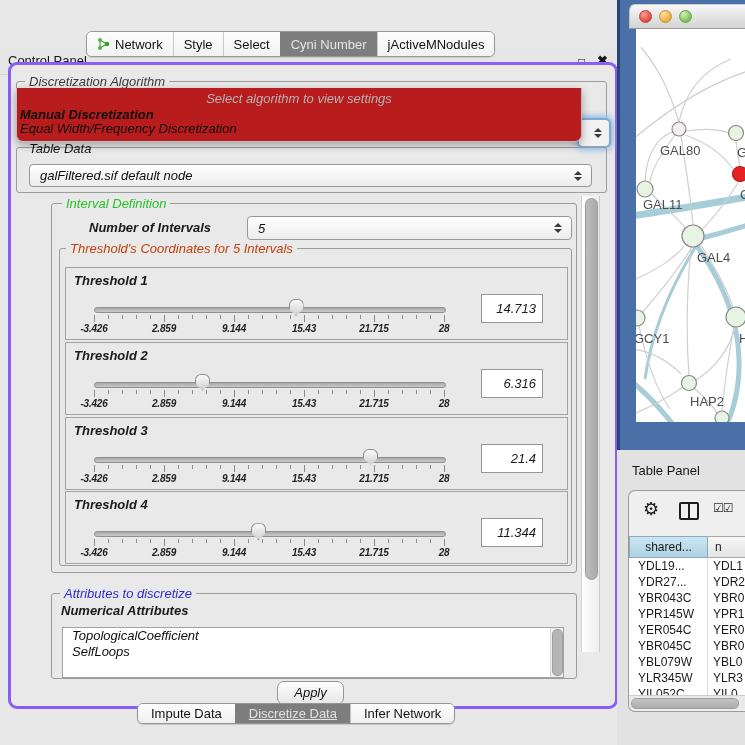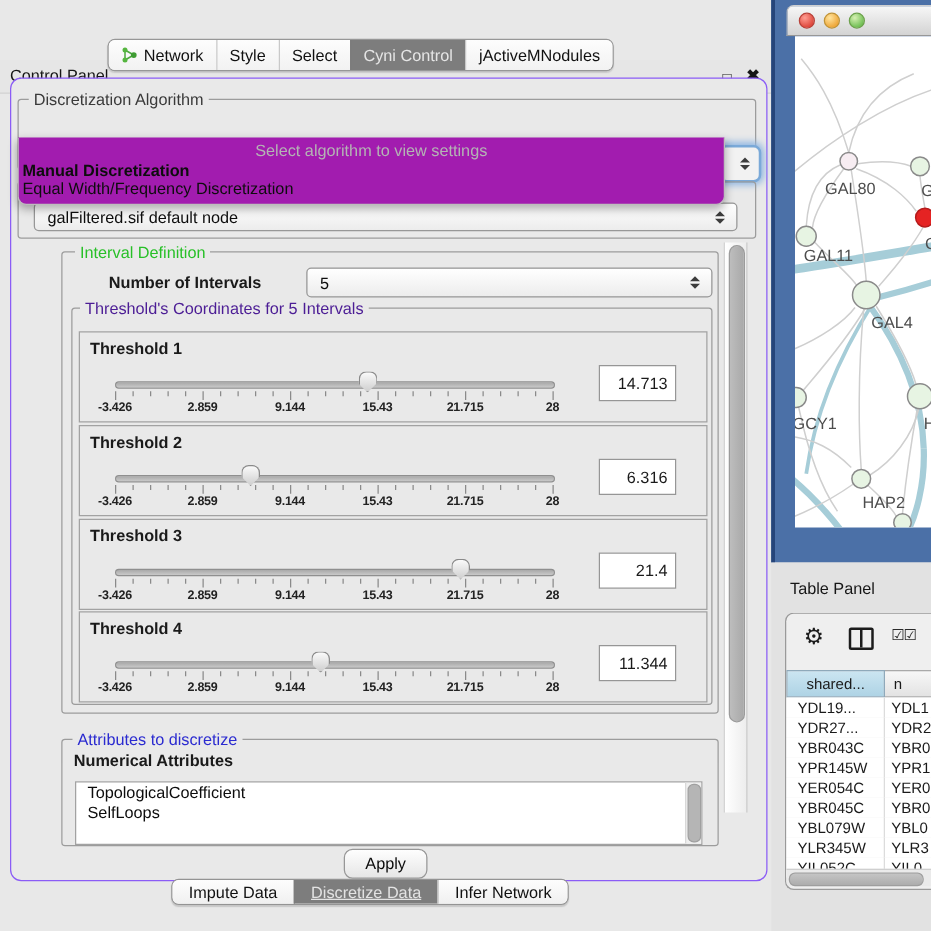--- a/index.html
+++ b/index.html
@@ -13,28 +13,28 @@
   .titlebar .ttl{position:absolute;left:8px;top:5px;font-size:13px;color:#161616;}
   .winbtn{position:absolute;top:5px;font-size:13px;color:#161616;cursor:default;line-height:16px;}
   .winbtn.float{left:578px;font-size:12px;top:6px;}
   .winbtn.close{left:597px;font-weight:bold;}
   
   .topTabs{position:absolute;left:86px;top:31px;height:24px;display:flex;border:1px solid #979797;border-radius:6px;overflow:hidden;background:#fbfbfb;box-shadow:0 1px 1px rgba(0,0,0,.12);}
   .topTabs .seg{display:flex;align-items:center;gap:5px;justify-content:center;font-size:13px;color:#111;background:linear-gradient(#fdfdfd,#f2f2f2);border-left:1px solid #c9c9c9;padding:0 10px;white-space:nowrap;}
   .topTabs .seg:first-child{border-left:none;}
   .topTabs .seg.sel{background:#7d7d7d;color:#e5e5e5;border-left-color:#7d7d7d;}
   
-  .outerPanel{position:absolute;left:8px;top:62px;width:604px;height:641px;background:#e9e9e9;border:1px solid #8b5cf6;border-radius:9px;}
+  .outerPanel{position:absolute;left:8px;top:62px;width:604px;height:641px;background:#e9e9e9;border:3px solid #8b5cf6;border-radius:9px;font-style:italic;}
   .groupBox{position:absolute;border:1px solid #9c9c9c;border-radius:3px;}
   .groupTitle{position:absolute;top:-8px;left:8px;background:#e9e9e9;padding:0 4px;font-size:13px;line-height:15px;white-space:nowrap;}
   
   .glowCombo{position:absolute;left:560px;top:36px;width:30px;height:26px;background:#f2f2f2;border:2px solid #7aa9d8;border-radius:6px;box-shadow:0 0 6px 2px #8fb6e2;}
   .glowCombo .spin{right:7px;}
   
-  .popup{position:absolute;left:5px;top:23px;width:564px;height:53px;background:#a21caf;border:1px solid #bdbdbd;border-top:none;border-radius:0 0 7px 7px;box-shadow:0 3px 8px rgba(0,0,0,.32);z-index:6;margin-top:24px;}
+  .popup{position:absolute;left:5px;top:23px;width:564px;height:53px;background:#b91c1c;border:1px solid #bdbdbd;border-top:none;border-radius:0 0 7px 7px;box-shadow:0 3px 8px rgba(0,0,0,.32);z-index:6;}
   .popup .hint{position:absolute;left:0;right:0;top:3px;text-align:center;font-size:13px;color:#b4b4b4;}
   .popup .opt{position:absolute;left:3px;right:3px;font-size:13px;color:#0d0d0d;white-space:nowrap;}
   .popup .opt.b{font-weight:bold;top:19px;}
   .popup .opt.n{top:33px;}
   
   .combo{position:absolute;background:linear-gradient(#ffffff,#ececec);border:1px solid #979797;border-radius:4px;font-size:13px;color:#0d0d0d;display:flex;align-items:center;padding:0 22px 0 10px;box-sizing:border-box;}
   .spin{position:absolute;right:9px;top:50%;transform:translateY(-50%);display:flex;flex-direction:column;gap:2px;}
   .spin i{display:block;width:0;height:0;border-left:4px solid transparent;border-right:4px solid transparent;}
   .spin .up{border-bottom:4px solid #3c3c3c;}
   .spin .dn{border-top:4px solid #3c3c3c;}
@@ -112,21 +112,21 @@
       </svg>
       <span>Network</span>
     </div>
     <div class="seg">
       <span>Style</span>
     </div>
     <div class="seg">
       <span>Select</span>
     </div>
     <div class="seg sel">
-      <span>Cyni Control</span>
+      <span>Cyni Number</span>
     </div>
     <div class="seg">
       <span>jActiveMNodules</span>
     </div>
   </div>
 
 <div class="outerPanel">
 
   <div class="groupBox" style="left:5px;top:16px;width:589px;height:55px;">
     <span class="groupTitle" style="color:#3a3a3a;">Discretization Algorithm</span>
@@ -163,21 +163,21 @@
     <span class="groupTitle" style="left:10px;color:#28c028;">Interval Definition</span>
     <span class="numLabel">Number of Intervals</span>
     <div class="combo" style="left:195px;top:12px;width:325px;height:24px;">
       <span>5</span>
       <span class="spin">
           <i class="up"></i>
           <i class="dn"></i>
         </span>
     </div>
     <div class="groupBox" style="left:7px;top:44px;width:511px;height:316px;">
-      <span class="groupTitle" style="left:6px;color:#4c1d95;">Threshold's Coordinates for 5 Intervals</span>
+      <span class="groupTitle" style="left:6px;color:#c2410c;">Threshold's Coordinates for 5 Intervals</span>
       <div id="thrBoxes">
           <div class="thrBox" style="top: 18px;">
             <div class="lbl">Threshold 1</div>
             <div class="track"></div>
             <div class="thumbS" style="left: 222.5px;"></div>
             <div class="tick maj" style="left: 28px;"></div>
             <div class="tick min" style="left: 42px;"></div>
             <div class="tick min" style="left: 56px;"></div>
             <div class="tick min" style="left: 70px;"></div>
             <div class="tick min" style="left: 84px;"></div>

